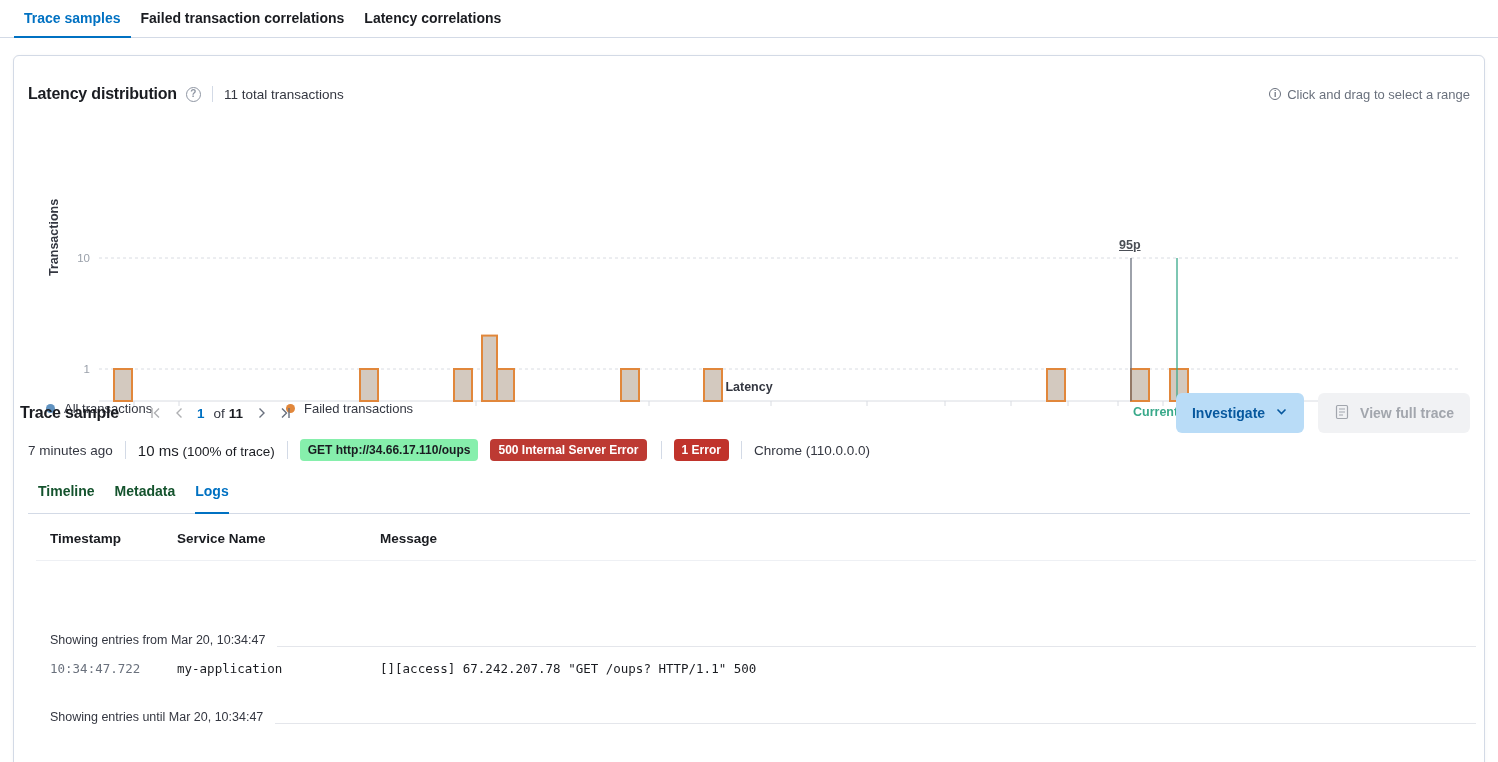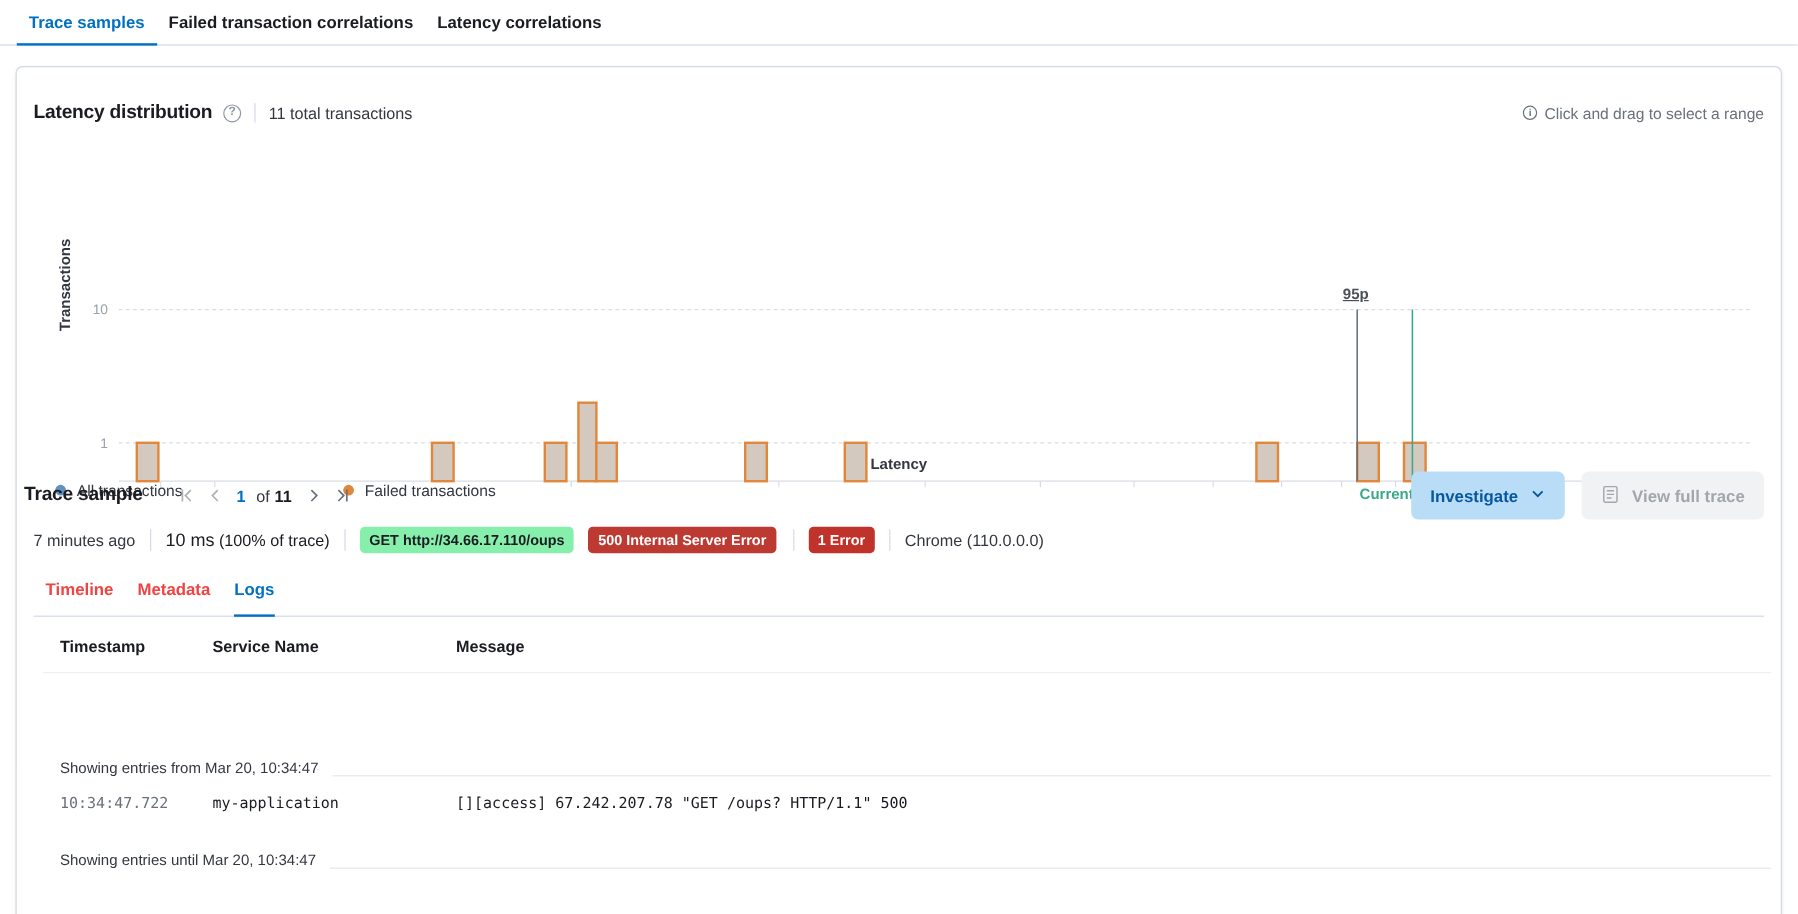--- a/index.html
+++ b/index.html
@@ -128,21 +128,21 @@
   .badge-err  { background:#bd3a33; color:#ffffff; margin-left: 12px; }
   .badge-cnt  { background:#c0332b; color:#ffffff; }
   .meta-agent { color:#343741; }
 
   
   .subtabs {
     position: absolute; top: 418px; left: 14px; right: 14px; height: 40px;
     display: flex; align-items: flex-start; border-bottom: 1px solid #d3dae6;
   }
   .subtab {
-    font-size: 14px; font-weight: 700; color: #ef4444; cursor: pointer;
+    font-size: 14px; font-weight: 700; color: #14532d; cursor: pointer;
     padding: 0 10px; height: 39px; line-height: 34px; position: relative;
   }
   .subtab.active { color: #0071c2; }
   .subtab.active::after {
     content:""; position:absolute; left:10px; right:10px; bottom:-1px; height:2px; background:#0071c2;
   }
 
   
   .logs { position: absolute; top: 465px; left: 22px; right: 8px; }
   .lg-head {

